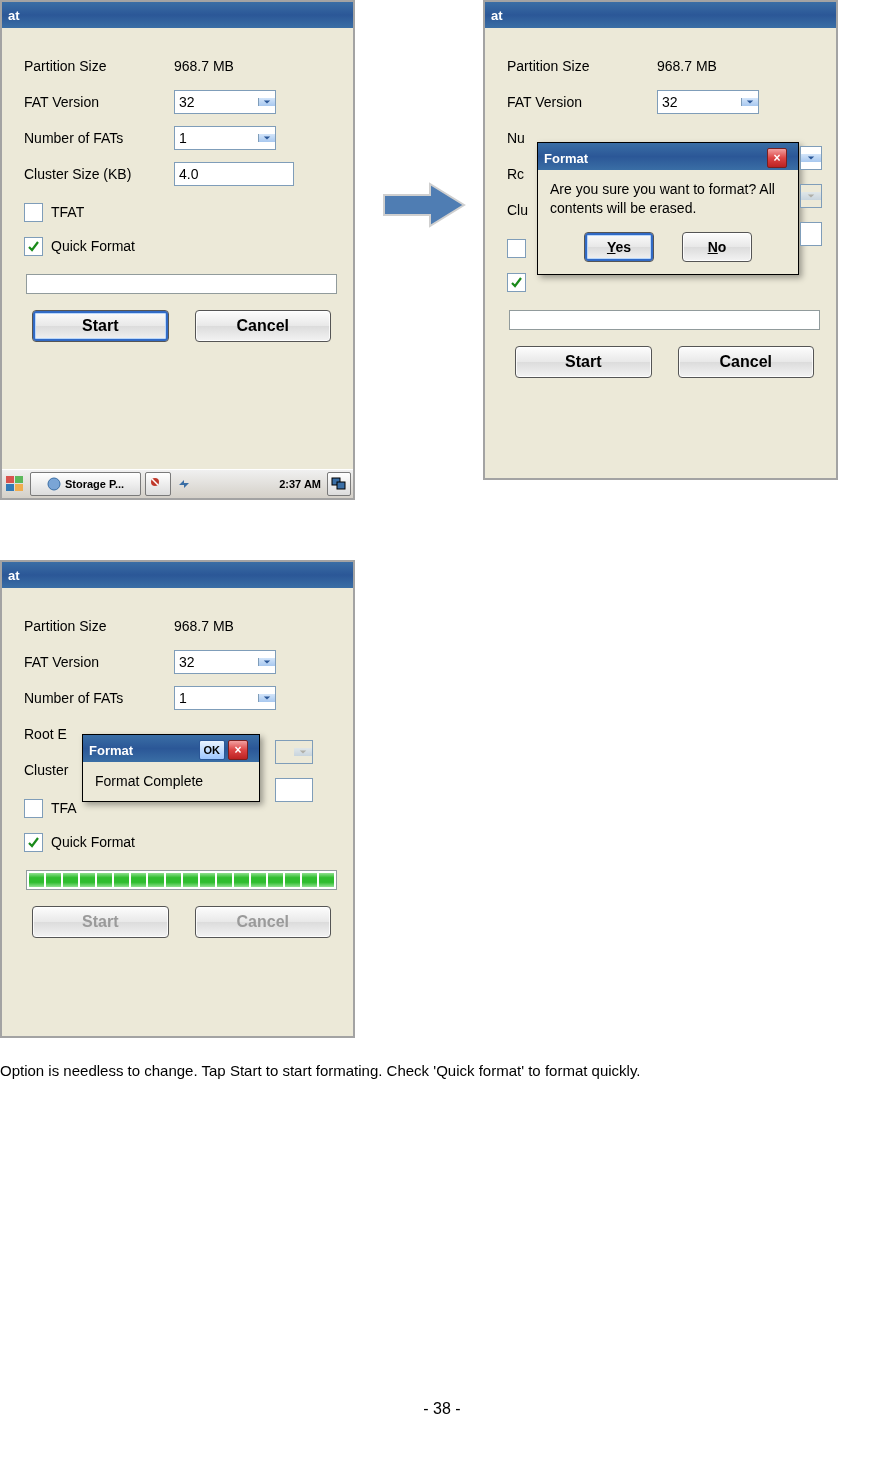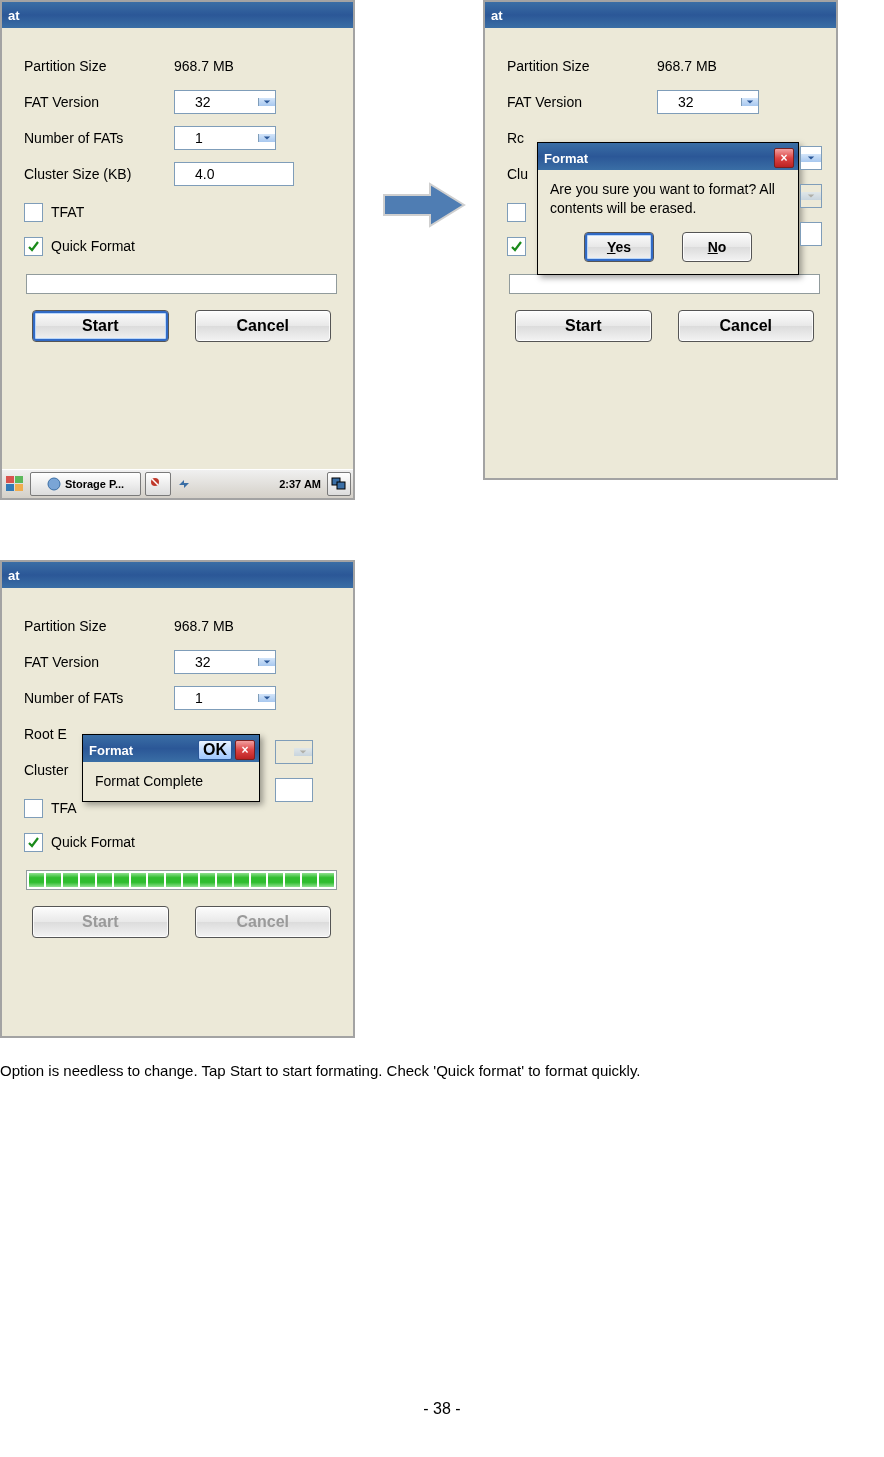--- a/index.html
+++ b/index.html
@@ -9,43 +9,43 @@
 .taskbar{position:absolute;left:0;right:0;bottom:0;height:28px;background:linear-gradient(to bottom,#f0f0f0,#d4d0c8);border-top:1px solid #fff;display:flex;align-items:center;font-size:12px;font-weight:bold}
 .task-flag{width:26px;height:24px;display:flex;align-items:center;justify-content:center}
 .task-btn{background:linear-gradient(to bottom,#fff,#dcdcdc);border:1px solid #7a7a7a;border-radius:2px;height:22px;display:flex;align-items:center;padding:0 16px;margin:0 2px;font-size:11px;font-weight:bold;white-space:nowrap}
 .task-time{margin-left:auto;margin-right:4px;font-size:11px;font-weight:bold}
 .body-pad{padding:20px 14px 0 22px}
 .row{display:flex;align-items:center;height:36px}
 .row .lab{width:150px;font-size:14px;font-family:Tahoma,Verdana,sans-serif}
 .row .val{font-size:14px}
 .field{width:100px;height:22px;border:1px solid #7f9db9;background:#fff;font-size:14px;display:flex;align-items:center;position:relative}
 .field.dis{background:#ece9d8;color:#808080}
-.field .txtv{flex:1;padding:0 20px}
+.field .txtv{flex:1;padding:0 4px}
 .field .dd{width:16px;border-left:1px solid #7f9db9;background:linear-gradient(to bottom,#d3e5fa,#a8c8ef);display:flex;align-items:center;justify-content:center}
 .field.dis .dd{filter:grayscale(30%) opacity(.6)}
 .dd svg{width:8px;height:8px}
 .chkrow{display:flex;align-items:center;height:28px;margin-top:6px}
 .chk{width:17px;height:17px;border:1px solid #7f9db9;background:#fff;margin-right:8px;display:flex;align-items:center;justify-content:center}
 .chk.on svg{display:block}
 .chk svg{display:none;width:13px;height:13px}
 .chklab{font-size:14px}
 .progress{height:18px;border:1px solid #919b9c;background:#fff;margin:14px 2px 16px 2px}
 .progress .filled{height:100%;display:flex;gap:2px;padding:2px;box-sizing:border-box}
 .progress .seg{flex:1;background:linear-gradient(to bottom,#8ee08e,#2fbd2f,#2fbd2f,#8ee08e)}
 .btnrow{display:flex;gap:26px;padding:0 8px}
 .winbtn{flex:1;height:30px;border:1px solid #555;border-radius:4px;background:linear-gradient(to bottom,#fdfdfd,#e8e8e8 50%,#dcdcdc 51%,#f3f3f3);font-size:16px;font-weight:bold;display:flex;align-items:center;justify-content:center;box-shadow:inset 0 0 0 1px rgba(255,255,255,.8)}
 .winbtn.foc{box-shadow:inset 0 0 0 2px #316ac5,inset 0 0 0 3px #b8d6fb}
 .winbtn.dis{color:#9a9a9a}
 .arrow{position:absolute;width:90px;height:50px}
 .arrow svg{width:100%;height:100%}
 .popup{position:absolute;background:#ece9d8;border:1px solid #000;box-shadow:3px 3px 6px rgba(0,0,0,.35)}
-.popup .pt{height:24px;background:linear-gradient(to bottom,#3a6ea5 0%,#2b5797 50%,#3a6ea5 100%);color:#fff;font-weight:bold;padding:3px 4px 0 6px;display:flex;align-items:center;font-size:13px}
+.popup .pt{height:24px;background:linear-gradient(to bottom,#3a6ea5 0%,#2b5797 50%,#3a6ea5 100%);color:#fff;font-weight:bold;padding:3px 11px 0 6px;display:flex;align-items:center;font-size:13px}
 .popup .pt .spacer{flex:1}
 .closebox{width:18px;height:18px;background:linear-gradient(to bottom,#f2a0a0,#d44,#b22);border:1px solid #7a2020;border-radius:2px;display:flex;align-items:center;justify-content:center;color:#fff;font-size:12px;font-weight:bold;line-height:1}
-.okbox{height:18px;padding:0 4px;background:linear-gradient(to bottom,#e9f3ff,#9ec7ff);border:1px solid #2b5797;border-radius:2px;display:flex;align-items:center;justify-content:center;color:#000;font-size:16px;font-weight:bold;margin-right:3px}
+.okbox{height:18px;padding:0 4px;background:linear-gradient(to bottom,#e9f3ff,#9ec7ff);border:1px solid #2b5797;border-radius:2px;display:flex;align-items:center;justify-content:center;color:#000;font-size:11px;font-weight:bold;margin-right:3px}
 .popup .msg{padding:10px 12px;font-size:14px;line-height:1.35}
 .popup .btns{display:flex;gap:28px;justify-content:center;padding:4px 0 12px 0}
 .popup .btns .winbtn{flex:none;width:68px;height:28px;font-size:14px}
 .underline-first::first-letter{text-decoration:underline}
 .caption{position:absolute;font-family:Arial,Helvetica,sans-serif;font-size:15px}
 .pagenum{position:absolute;left:0;width:884px;text-align:center;font-family:Arial,sans-serif;font-size:16px}
 </style>
 </head>
 <body>
 
@@ -166,20 +166,23 @@
         <div class="field">
           <div class="txtv">32</div>
           <div class="dd">
               <svg viewBox="0 0 10 10">
                 <path d="M1 3 L5 7 L9 3 Z" fill="#2b5797"></path>
               </svg>
             </div>
         </div>
       </div>
       <div class="row">
+        <div class="lab" style="width:30px">Nu</div>
+      </div>
+      <div class="row">
         <div class="lab" style="width:30px">Rc</div>
       </div>
       <div class="row">
         <div class="lab" style="width:30px">Clu</div>
       </div>
       <div class="chkrow">
         <div class="chk"></div>
       </div>
       <div class="chkrow">
         <div class="chk on">

